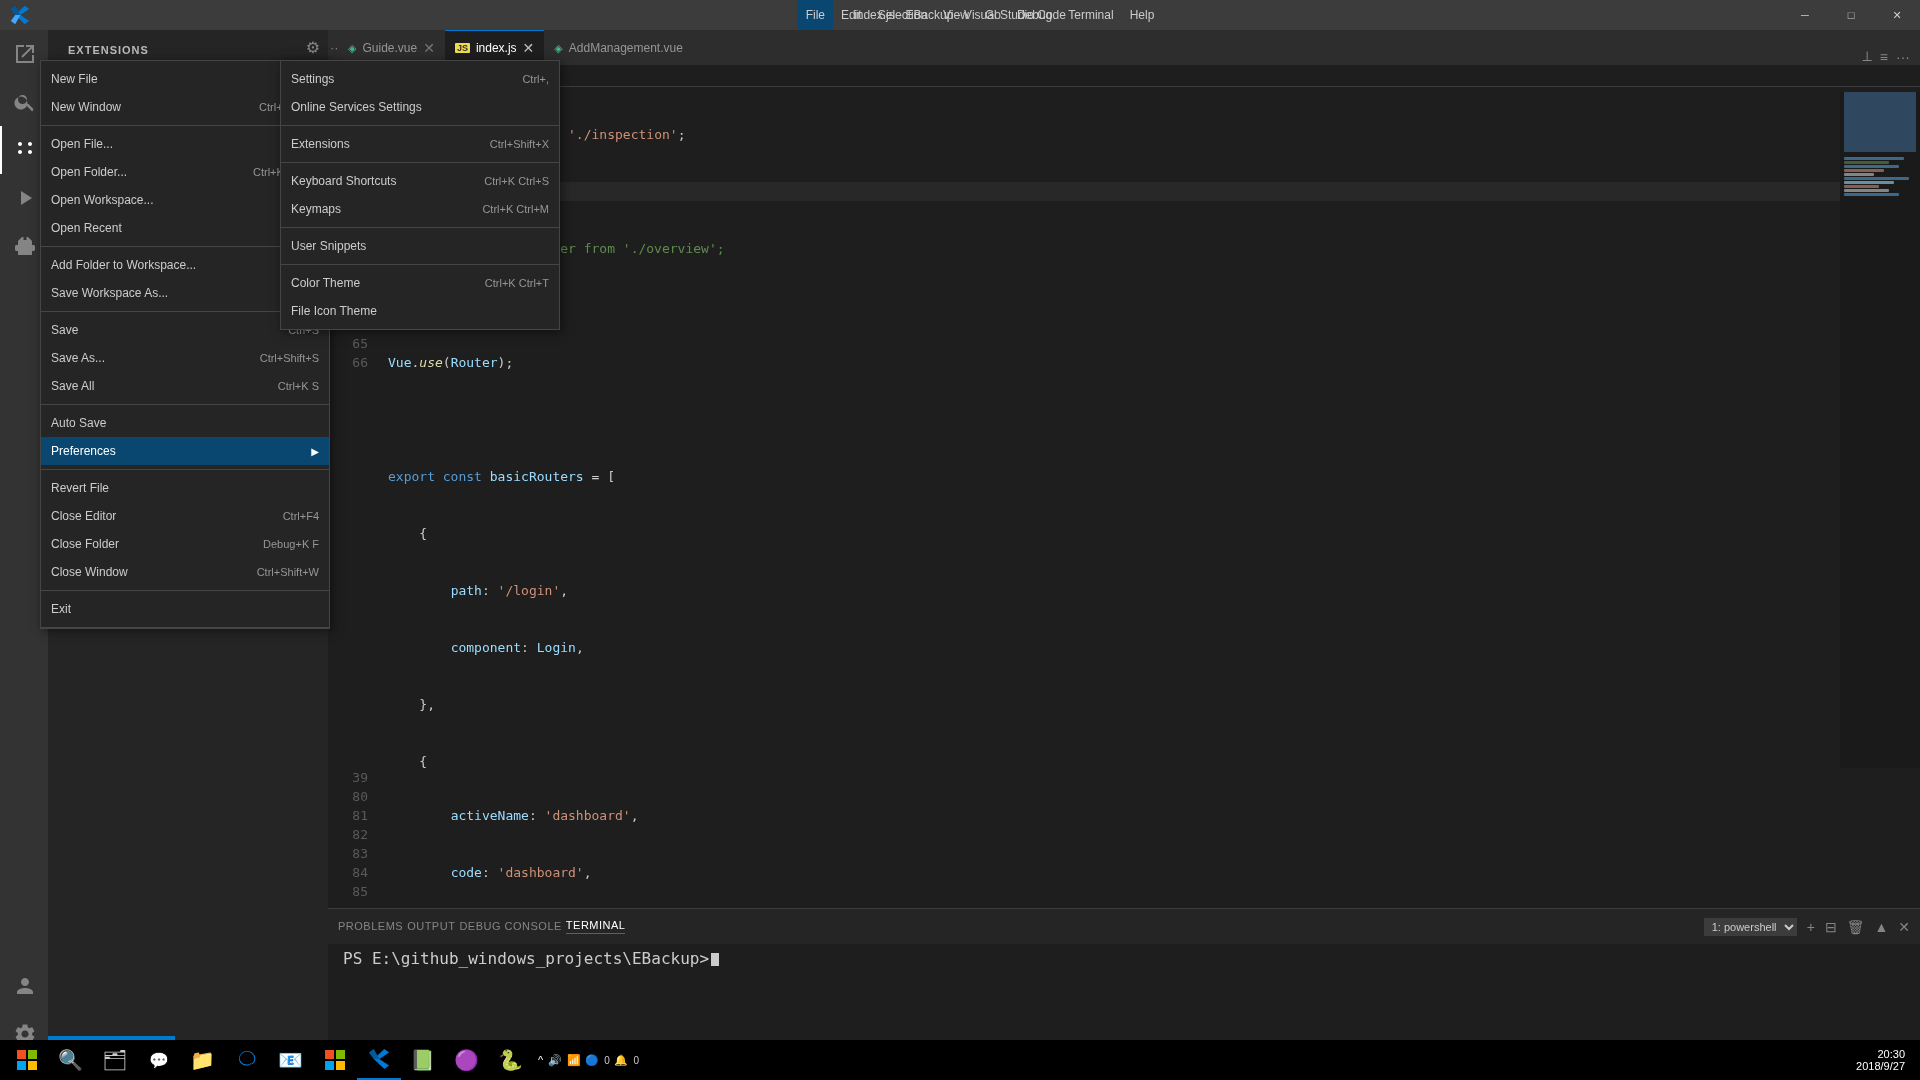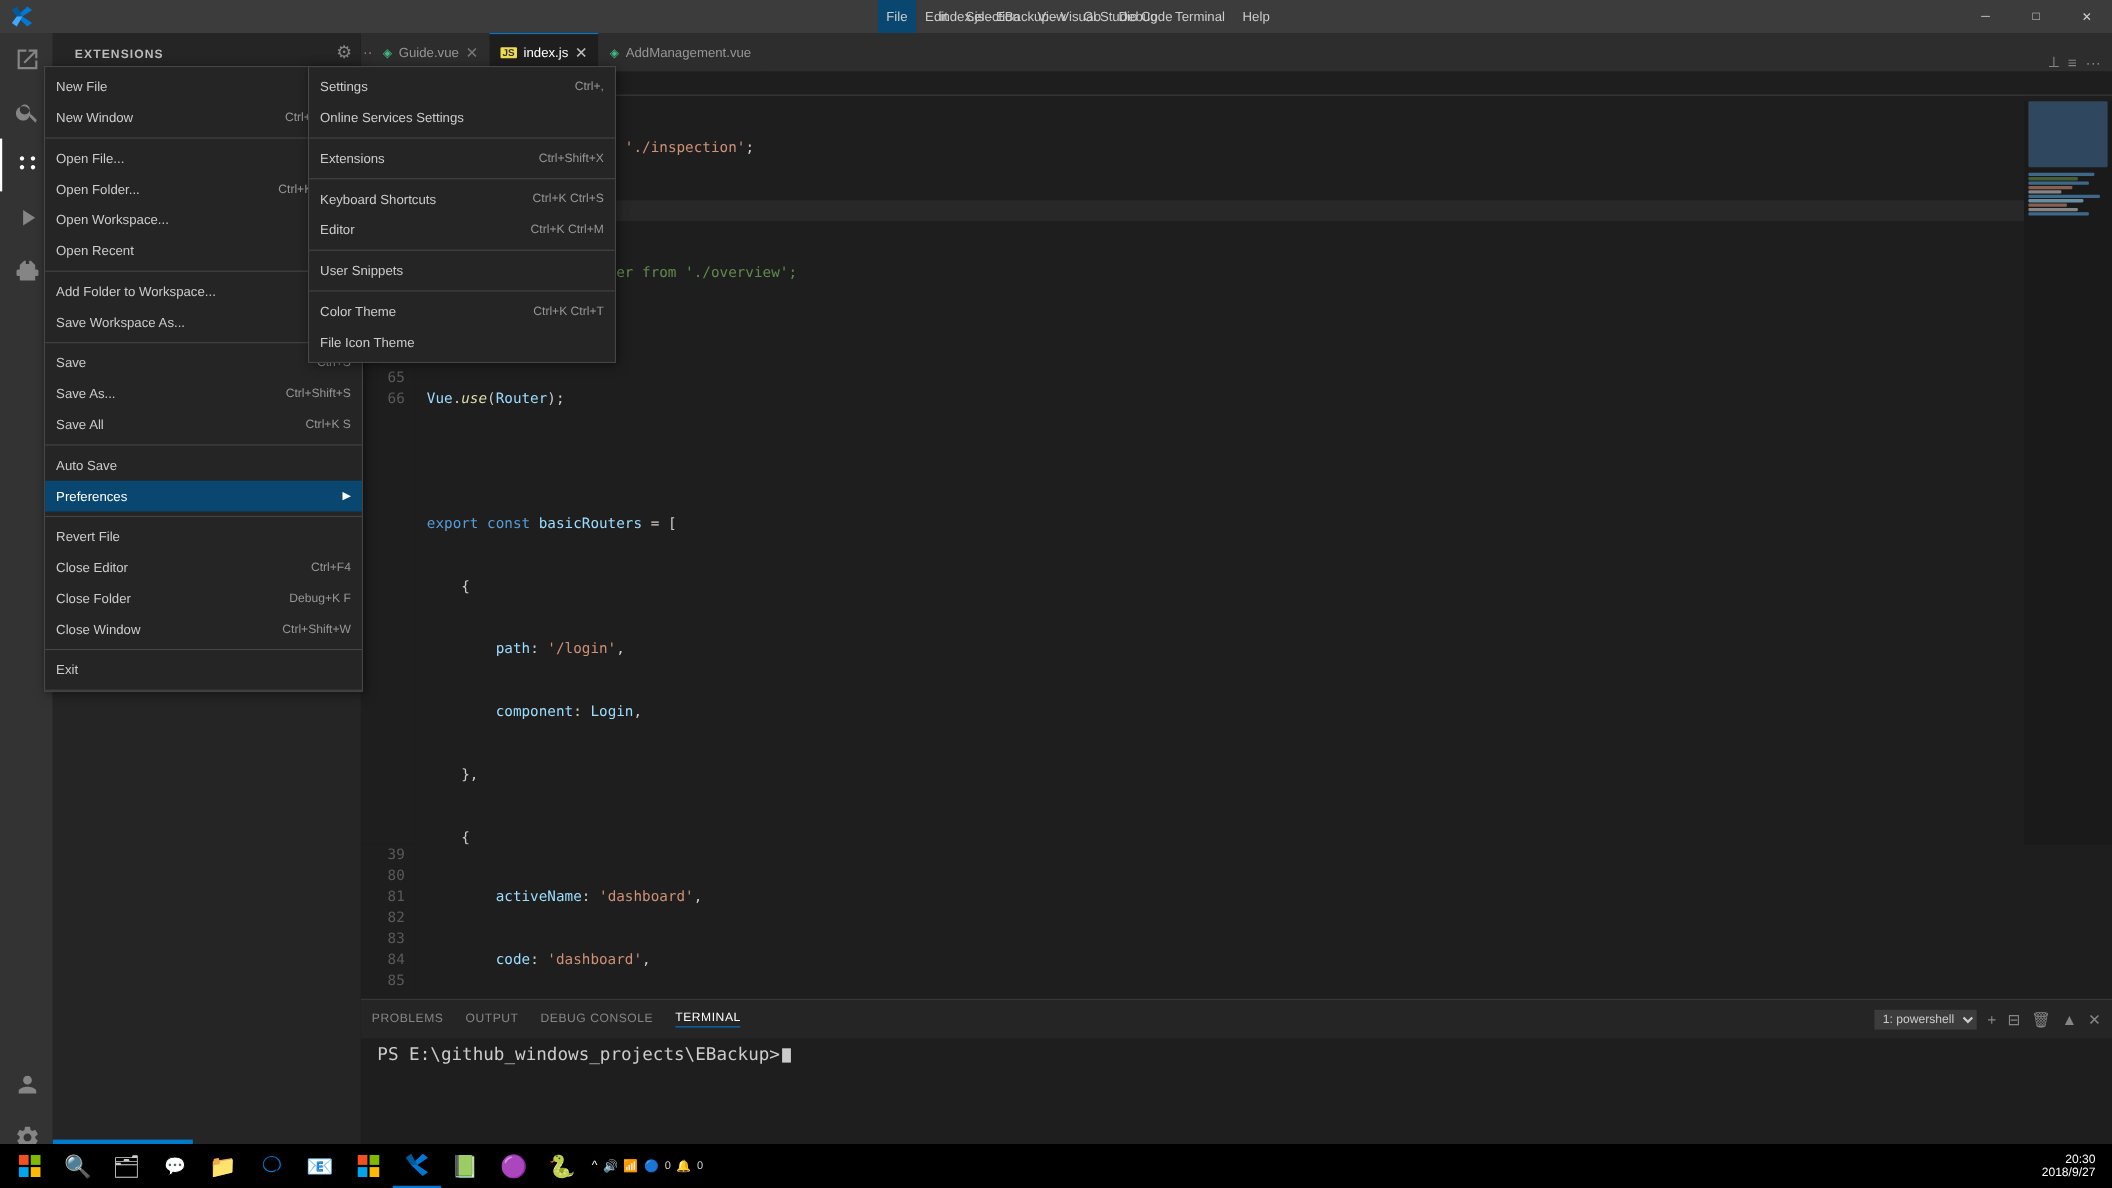--- a/index.html
+++ b/index.html
@@ -214,21 +214,21 @@
       background: #1e1e1e;
       border-top: 1px solid #3c3c3c;
       flex-shrink: 0;
     }
     #terminal-tabs {
       height: 35px;
       background: #252526;
       display: flex;
       align-items: center;
       padding: 0 10px;
-      gap: 20px;
+      gap: 4px;
       font-size: 11px;
     }
     .panel-tab {
       cursor: pointer;
       color: #858585;
       padding-bottom: 2px;
       text-transform: uppercase;
       font-size: 11px;
       letter-spacing: 0.5px;
     }
@@ -912,21 +912,21 @@
     <div class="pref-row">
       <span>Extensions</span>
       <span class="shortcut">Ctrl+Shift+X</span>
     </div>
     <div style="border-bottom:1px solid #454545; margin: 4px 0;"></div>
     <div class="pref-row">
       <span>Keyboard Shortcuts</span>
       <span class="shortcut">Ctrl+K Ctrl+S</span>
     </div>
     <div class="pref-row">
-      <span>Editor</span>
+      <span>Keymaps</span>
       <span class="shortcut">Ctrl+K Ctrl+M</span>
     </div>
     <div style="border-bottom:1px solid #454545; margin: 4px 0;"></div>
     <div class="pref-row">
       <span>User Snippets</span>
     </div>
     <div style="border-bottom:1px solid #454545; margin: 4px 0;"></div>
     <div class="pref-row">
       <span>Color Theme</span>
       <span class="shortcut">Ctrl+K Ctrl+T</span>

